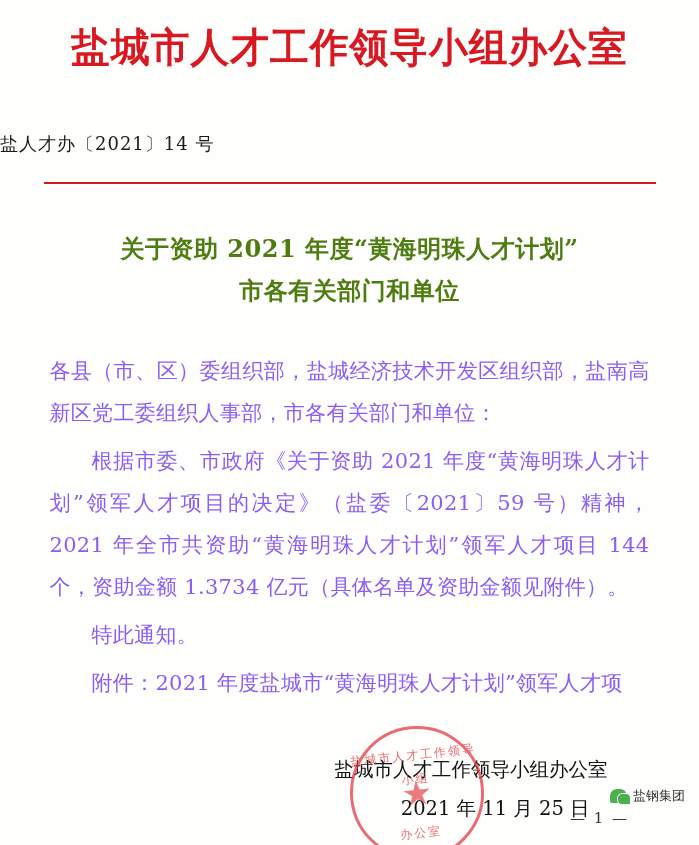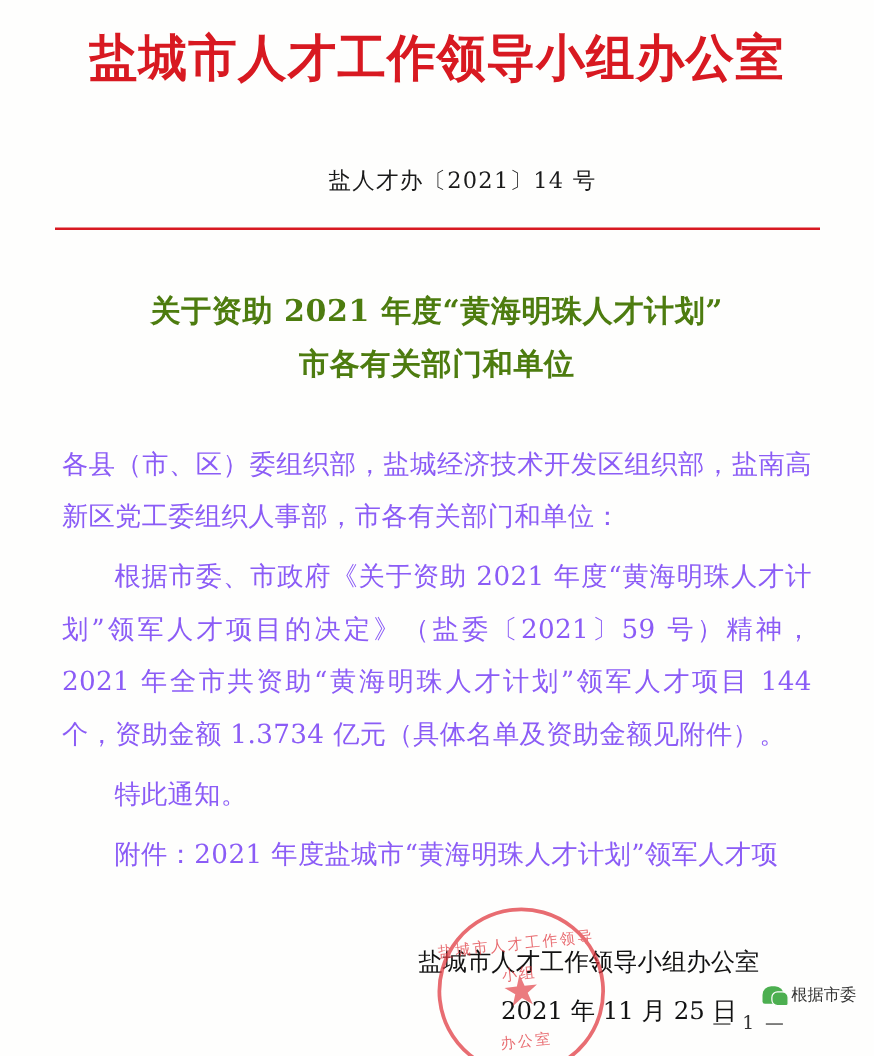--- a/index.html
+++ b/index.html
@@ -34,26 +34,25 @@
     font-weight: bold;
     font-size: 40px;
     letter-spacing: 1px;
     line-height: 1.15;
     white-space: nowrap;
     transform: scaleX(0.97);
   }
 
   
   .doc-number {
-    text-align: center;
+    text-align: left;
     margin-top: 62px;
     font-size: 18px;
     color: #1a1a1a;
     letter-spacing: 1px;
-    padding-left: 41px;
   }
 
   
   .red-rule {
     margin: 26px auto 0 auto;
     width: 612px;
     height: 2px;
     background: #d81921;
   }
 
@@ -230,17 +229,17 @@
       <div class="seal-arc-bottom">办公室</div>
     </div>
     <span class="sign-line">盐城市人才工作领导小组办公室</span>
     <span class="sign-date">2021 年 11 月 25 日</span>
   </div>
 
   <div class="page-footer">
     <div class="page-num">— 1 —</div>
     <div class="wechat-badge">
       <span class="wechat-icon"></span>
-      <span>根据市委</span>
+      <span>盐钢集团</span>
     </div>
   </div>
 
 </div>
 
 </body></html>

